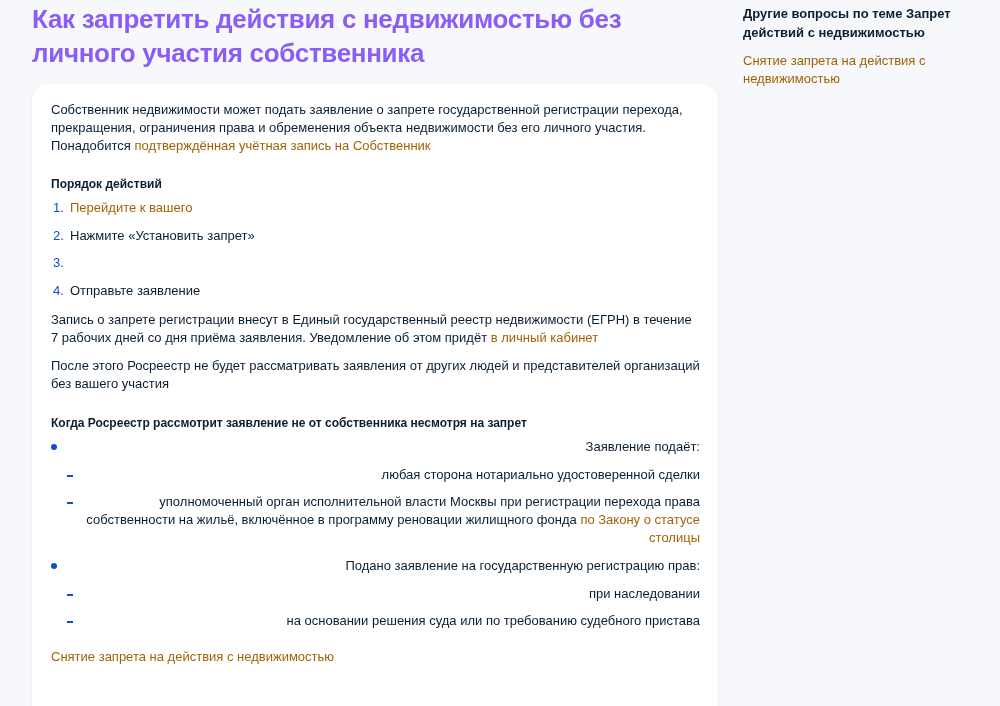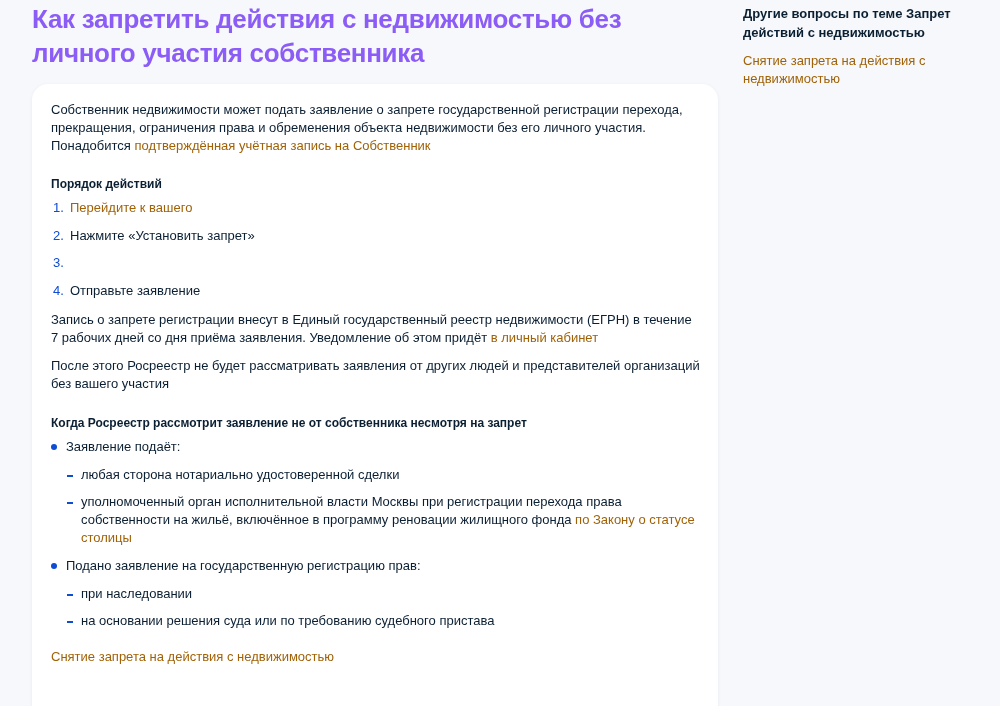--- a/index.html
+++ b/index.html
@@ -27,21 +27,21 @@
     .intro { margin-bottom: 19px !important; }
     h3 {
       font-size: 12px; line-height: 20px; font-weight: bold;
       margin: 0 0 5px 0; color: #0b1f33;
     }
     ol.steps { list-style: none; margin: 0 0 11px 0; padding: 0; }
     ol.steps li { display: flex; margin-bottom: 9.5px; }
     ol.steps .num { color: #0d4cd3; width: 17px; padding-left: 2px; flex: none; }
     .para { margin-bottom: 10px !important; }
     .para2 { margin-bottom: 20px !important; }
-    ul.bullets { list-style: none; margin: 0; padding: 0; }
+    ul.bullets { list-style: none; margin: 0; padding: 0; text-align: right; }
     ul.bullets > li { position: relative; padding-left: 15px; margin-bottom: 9.5px; }
     .dot {
       position: absolute; left: 0; top: 6px; width: 6px; height: 6px;
       border-radius: 50%; background: #0d4cd3;
     }
     ul.sub { list-style: none; margin: 10px 0 0 0; padding: 0; }
     ul.sub li { position: relative; padding-left: 15px; margin-bottom: 9.5px; }
     .dash {
       position: absolute; left: 1px; top: 9px; width: 6px; height: 2px; background: #0d4cd3;
     }

